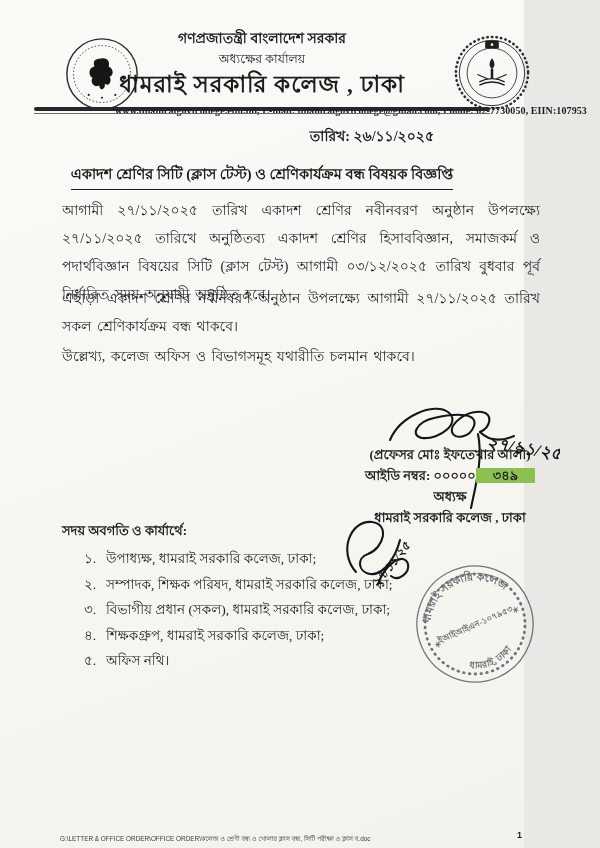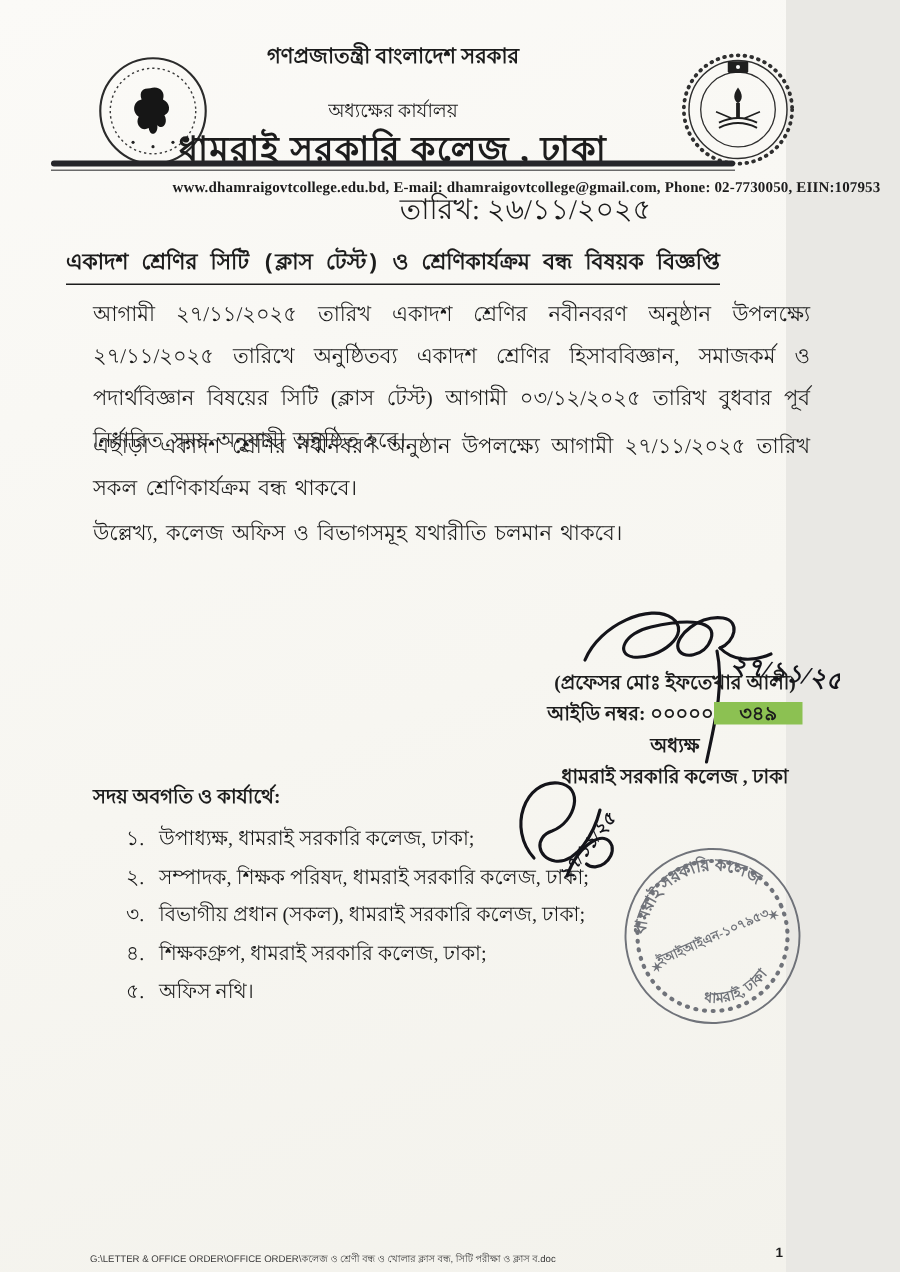--- a/index.html
+++ b/index.html
@@ -12,29 +12,29 @@
   .page{
     position:relative;width:524px;height:848px;
     background:linear-gradient(160deg,#fbfaf7 0%,#f7f6f1 55%,#f3f2ec 100%);
     color:#1c1c1c;
   }
   
   .seal{position:absolute;}
   .seal svg{display:block;}
   .head-center{position:absolute;left:115px;right:115px;top:30px;text-align:center;line-height:1.25;}
   .govt-line{font-size:14px;font-weight:700;}
-  .office-line{font-size:12.5px;margin-top:19px;}
+  .office-line{font-size:12.5px;margin-top:4px;}
   .college-name{font-size:23px;font-weight:700;margin-top:4px;letter-spacing:1px;}
   .contact-line{font-size:10px;font-weight:700;margin-top:5px;letter-spacing:.1px;white-space:nowrap;}
   .rule-thick{position:absolute;left:34px;right:34px;top:107px;height:4px;background:#26262a;border-radius:2px;}
   .rule-thin{position:absolute;left:34px;right:34px;top:113px;height:1px;background:#6a6a6a;}
   
-  .date-line{position:absolute;top:125px;right:90px;font-size:19px;font-weight:400;}
+  .date-line{position:absolute;top:125px;right:90px;font-size:14px;font-weight:700;}
   .title-wrap{position:absolute;top:163px;left:0;right:0;text-align:center;}
-  .title{display:inline-block;font-size:14.5px;font-weight:700;border-bottom:1.6px solid #1c1c1c;padding-bottom:2px;font-family:Liberation Mono, monospace;}
+  .title{display:inline-block;font-size:14.5px;font-weight:700;border-bottom:1.6px solid #1c1c1c;padding-bottom:2px;}
   .para{position:absolute;left:62px;width:478px;font-size:14px;line-height:2.0;text-align:justify;word-spacing:2px;margin:0;}
   .p1{top:197px;}
   .p2{top:285px;}
   .p3{top:343px;}
   
   .sig1{position:absolute;left:382px;top:390px;pointer-events:none;}
   .sig2{position:absolute;left:328px;top:510px;pointer-events:none;}
   .sig-stroke{stroke:#14141a;stroke-width:2.1;fill:none;stroke-linecap:round;}
   .hand{font-family:"Liberation Serif",serif;font-style:italic;fill:#14141a;}
   .sig-block{position:absolute;left:340px;top:444px;width:220px;text-align:center;font-size:13px;font-weight:700;line-height:21px;}

